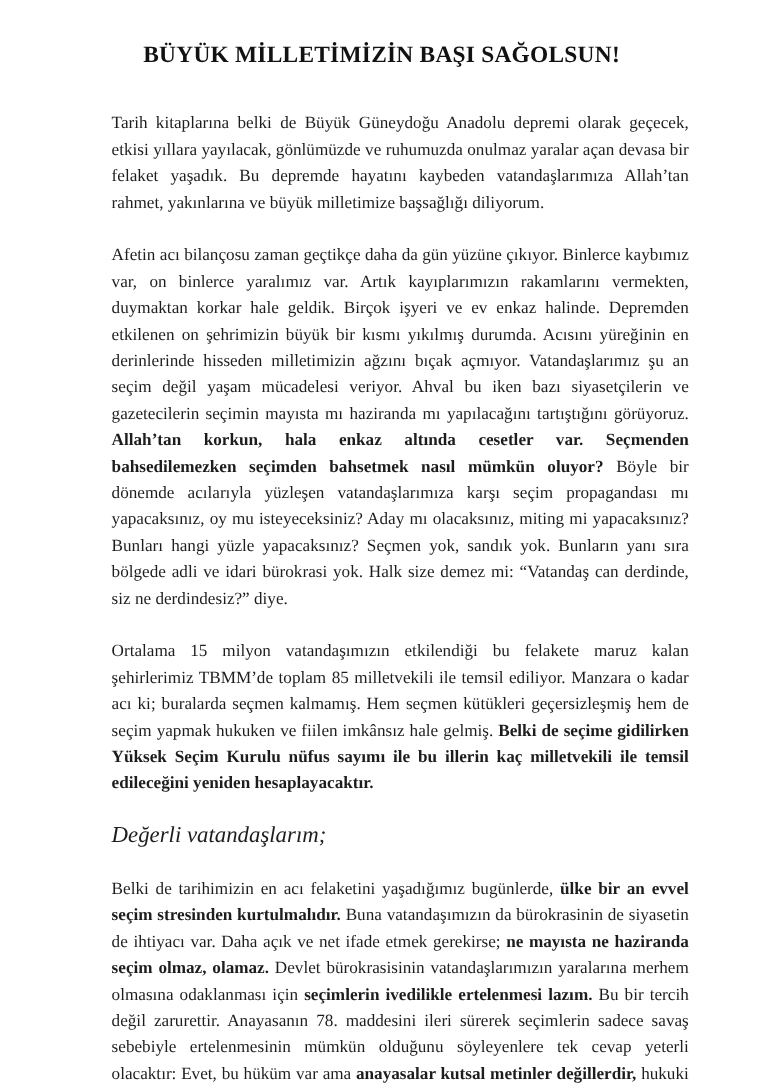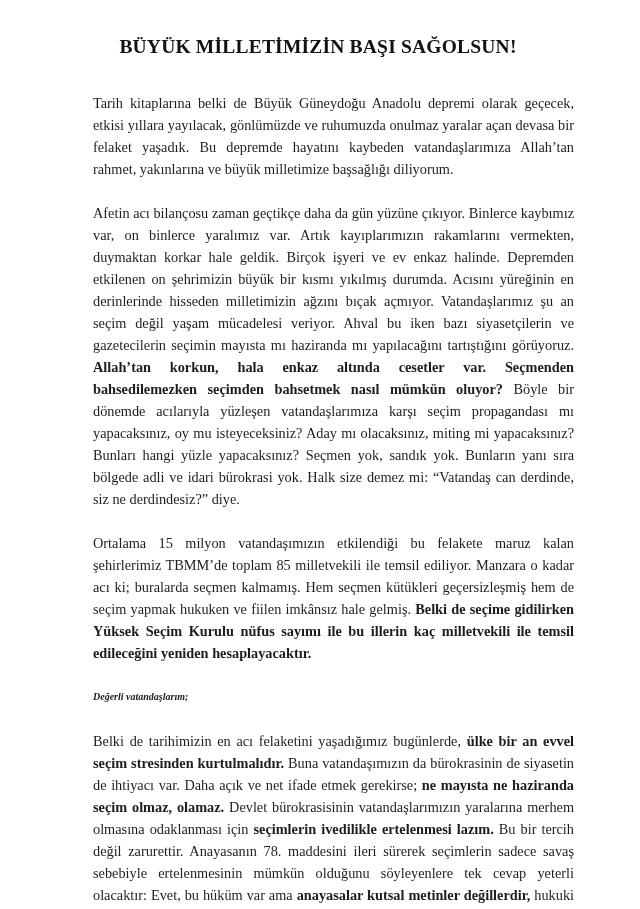--- a/index.html
+++ b/index.html
@@ -43,27 +43,26 @@
     text-align: justify;
     text-justify: inter-word;
     margin: 0 0 22px 0;
     color: #1d1d1d;
     hyphens: none;
   }
   p.para:last-child {
     margin-bottom: 4px;
   }
   p.salutation {
-    font-size: 10px;
+    font-size: 19px;
     line-height: 22px;
     font-style: italic;
     text-align: left;
     margin: 0 0 22px 0;
     color: #1d1d1d;
-    font-weight: bold;
   }
   b, strong {
     font-weight: bold;
   }
 </style>
 </head>
 <body>
 
 <div class="page">
 

